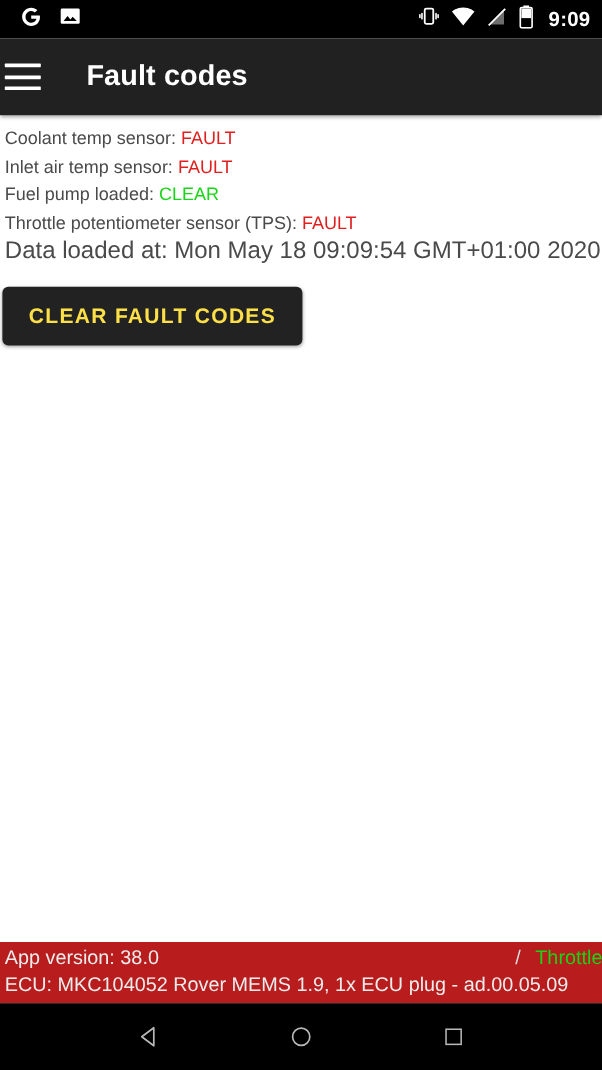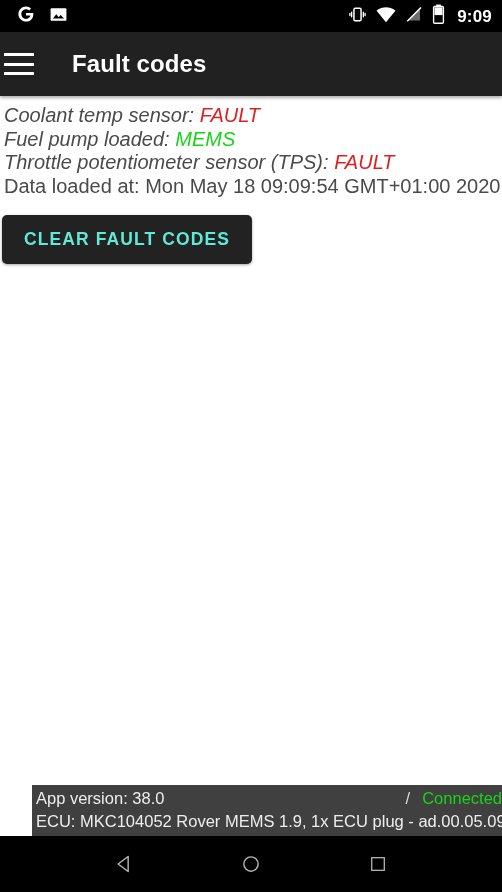--- a/index.html
+++ b/index.html
@@ -77,58 +77,56 @@
   }
 
   
   .content {
     flex: 1 1 auto;
     background: #ffffff;
     padding: 8px 0 0 4px;
     overflow: hidden;
   }
   .fault-line {
-    font-size: 20px;
+    font-size: 15px;
     color: #4a4a4a;
     line-height: 23.5px;
     white-space: nowrap;
-    font-style: italic;
   }
   .fault-line .val-fault { color: #e02020; }
   .fault-line .val-okay  { color: #17d517; }
   .loaded-line {
     font-size: 20px;
     color: #4a4a4a;
     line-height: 23.5px;
     white-space: nowrap;
   }
 
   .clear-btn {
     margin-top: 17px;
     margin-left: -2px;
     display: inline-block;
     background: #222222;
-    color: #5eead4;
+    color: #fde047;
     border: none;
     border-radius: 5px;
     padding: 14px 22px 14px 22px;
     font-family: "Liberation Sans", sans-serif;
     font-size: 17.5px;
     font-weight: bold;
     letter-spacing: 1.1px;
     cursor: pointer;
     box-shadow: 0 1px 3px rgba(0,0,0,0.35);
   }
 
   
   .infobar {
     flex: 0 0 auto;
-    background: #404040;
+    background: #b91c1c;
     padding: 2px 0 3px 4px;
-    margin-left: 32px;
   }
   .infobar-row {
     display: flex;
     align-items: baseline;
     font-size: 16.5px;
     line-height: 23px;
     color: #ededed;
     white-space: nowrap;
   }
   .infobar-row .spacer { flex: 1 1 auto; }
@@ -210,42 +208,46 @@
     <div class="appbar-title">Fault codes</div>
   </div>
 
   <div class="content">
 
     <div class="fault-line">
       <span>Coolant temp sensor: </span>
       <span class="val-fault">FAULT</span>
     </div>
 
+    <div class="fault-line">
+      <span>Inlet air temp sensor: </span>
+      <span class="val-fault">FAULT</span>
+    </div>
 
     <div class="fault-line">
       <span>Fuel pump loaded: </span>
-      <span class="val-okay">MEMS</span>
+      <span class="val-okay">CLEAR</span>
     </div>
 
     <div class="fault-line">
       <span>Throttle potentiometer sensor (TPS): </span>
       <span class="val-fault">FAULT</span>
     </div>
 
     <div class="loaded-line">Data loaded at: Mon May 18 09:09:54 GMT+01:00 2020</div>
 
     <button class="clear-btn">CLEAR FAULT CODES</button>
   </div>
 
   <div class="infobar">
     <div class="infobar-row">
       <span>App version: 38.0</span>
       <span class="spacer"></span>
       <span class="slash">/</span>
-      <span class="connected">Connected</span>
+      <span class="connected">Throttle</span>
     </div>
     <div class="ecu-line">ECU: MKC104052 Rover MEMS 1.9, 1x ECU plug - ad.00.05.09</div>
   </div>
 
   <div class="navbar">
     <div class="nav-btn">
       <svg width="20" height="20" viewBox="0 0 24 24">
           <path d="M17 3L5 12l12 9z" fill="none" stroke="#b8b8b8" stroke-width="1.7" stroke-linejoin="round"></path>
         </svg>
     </div>

